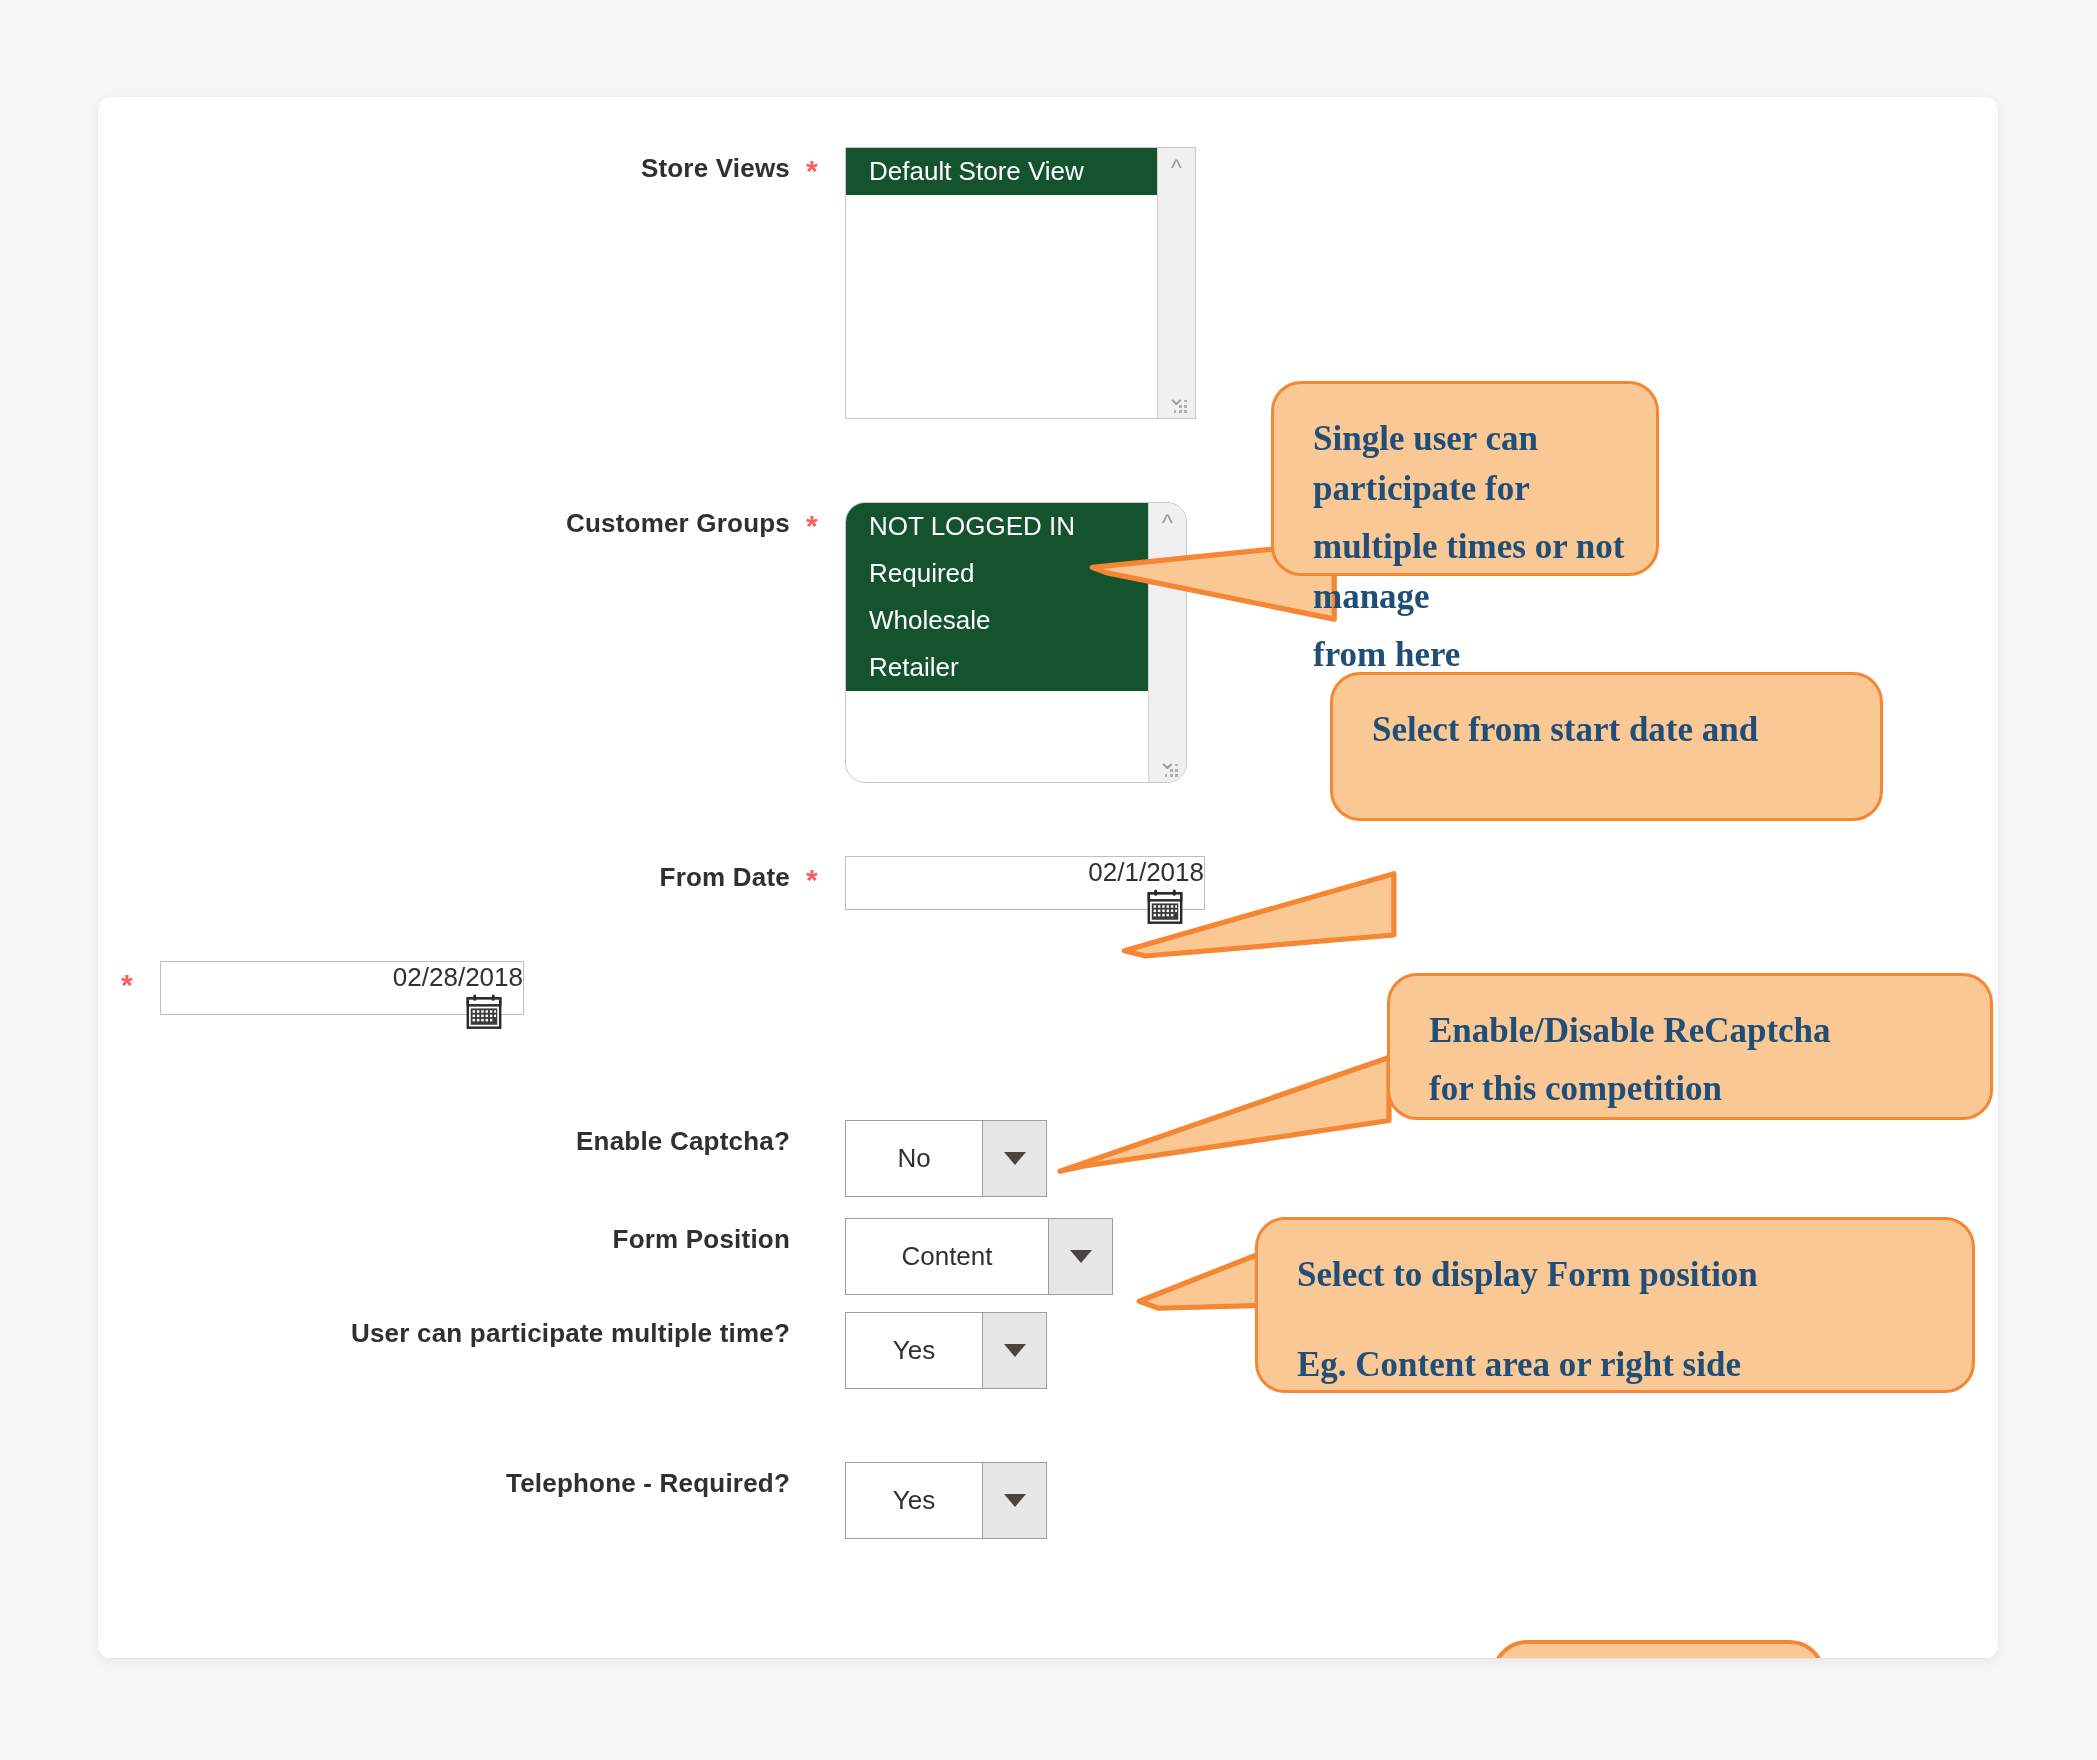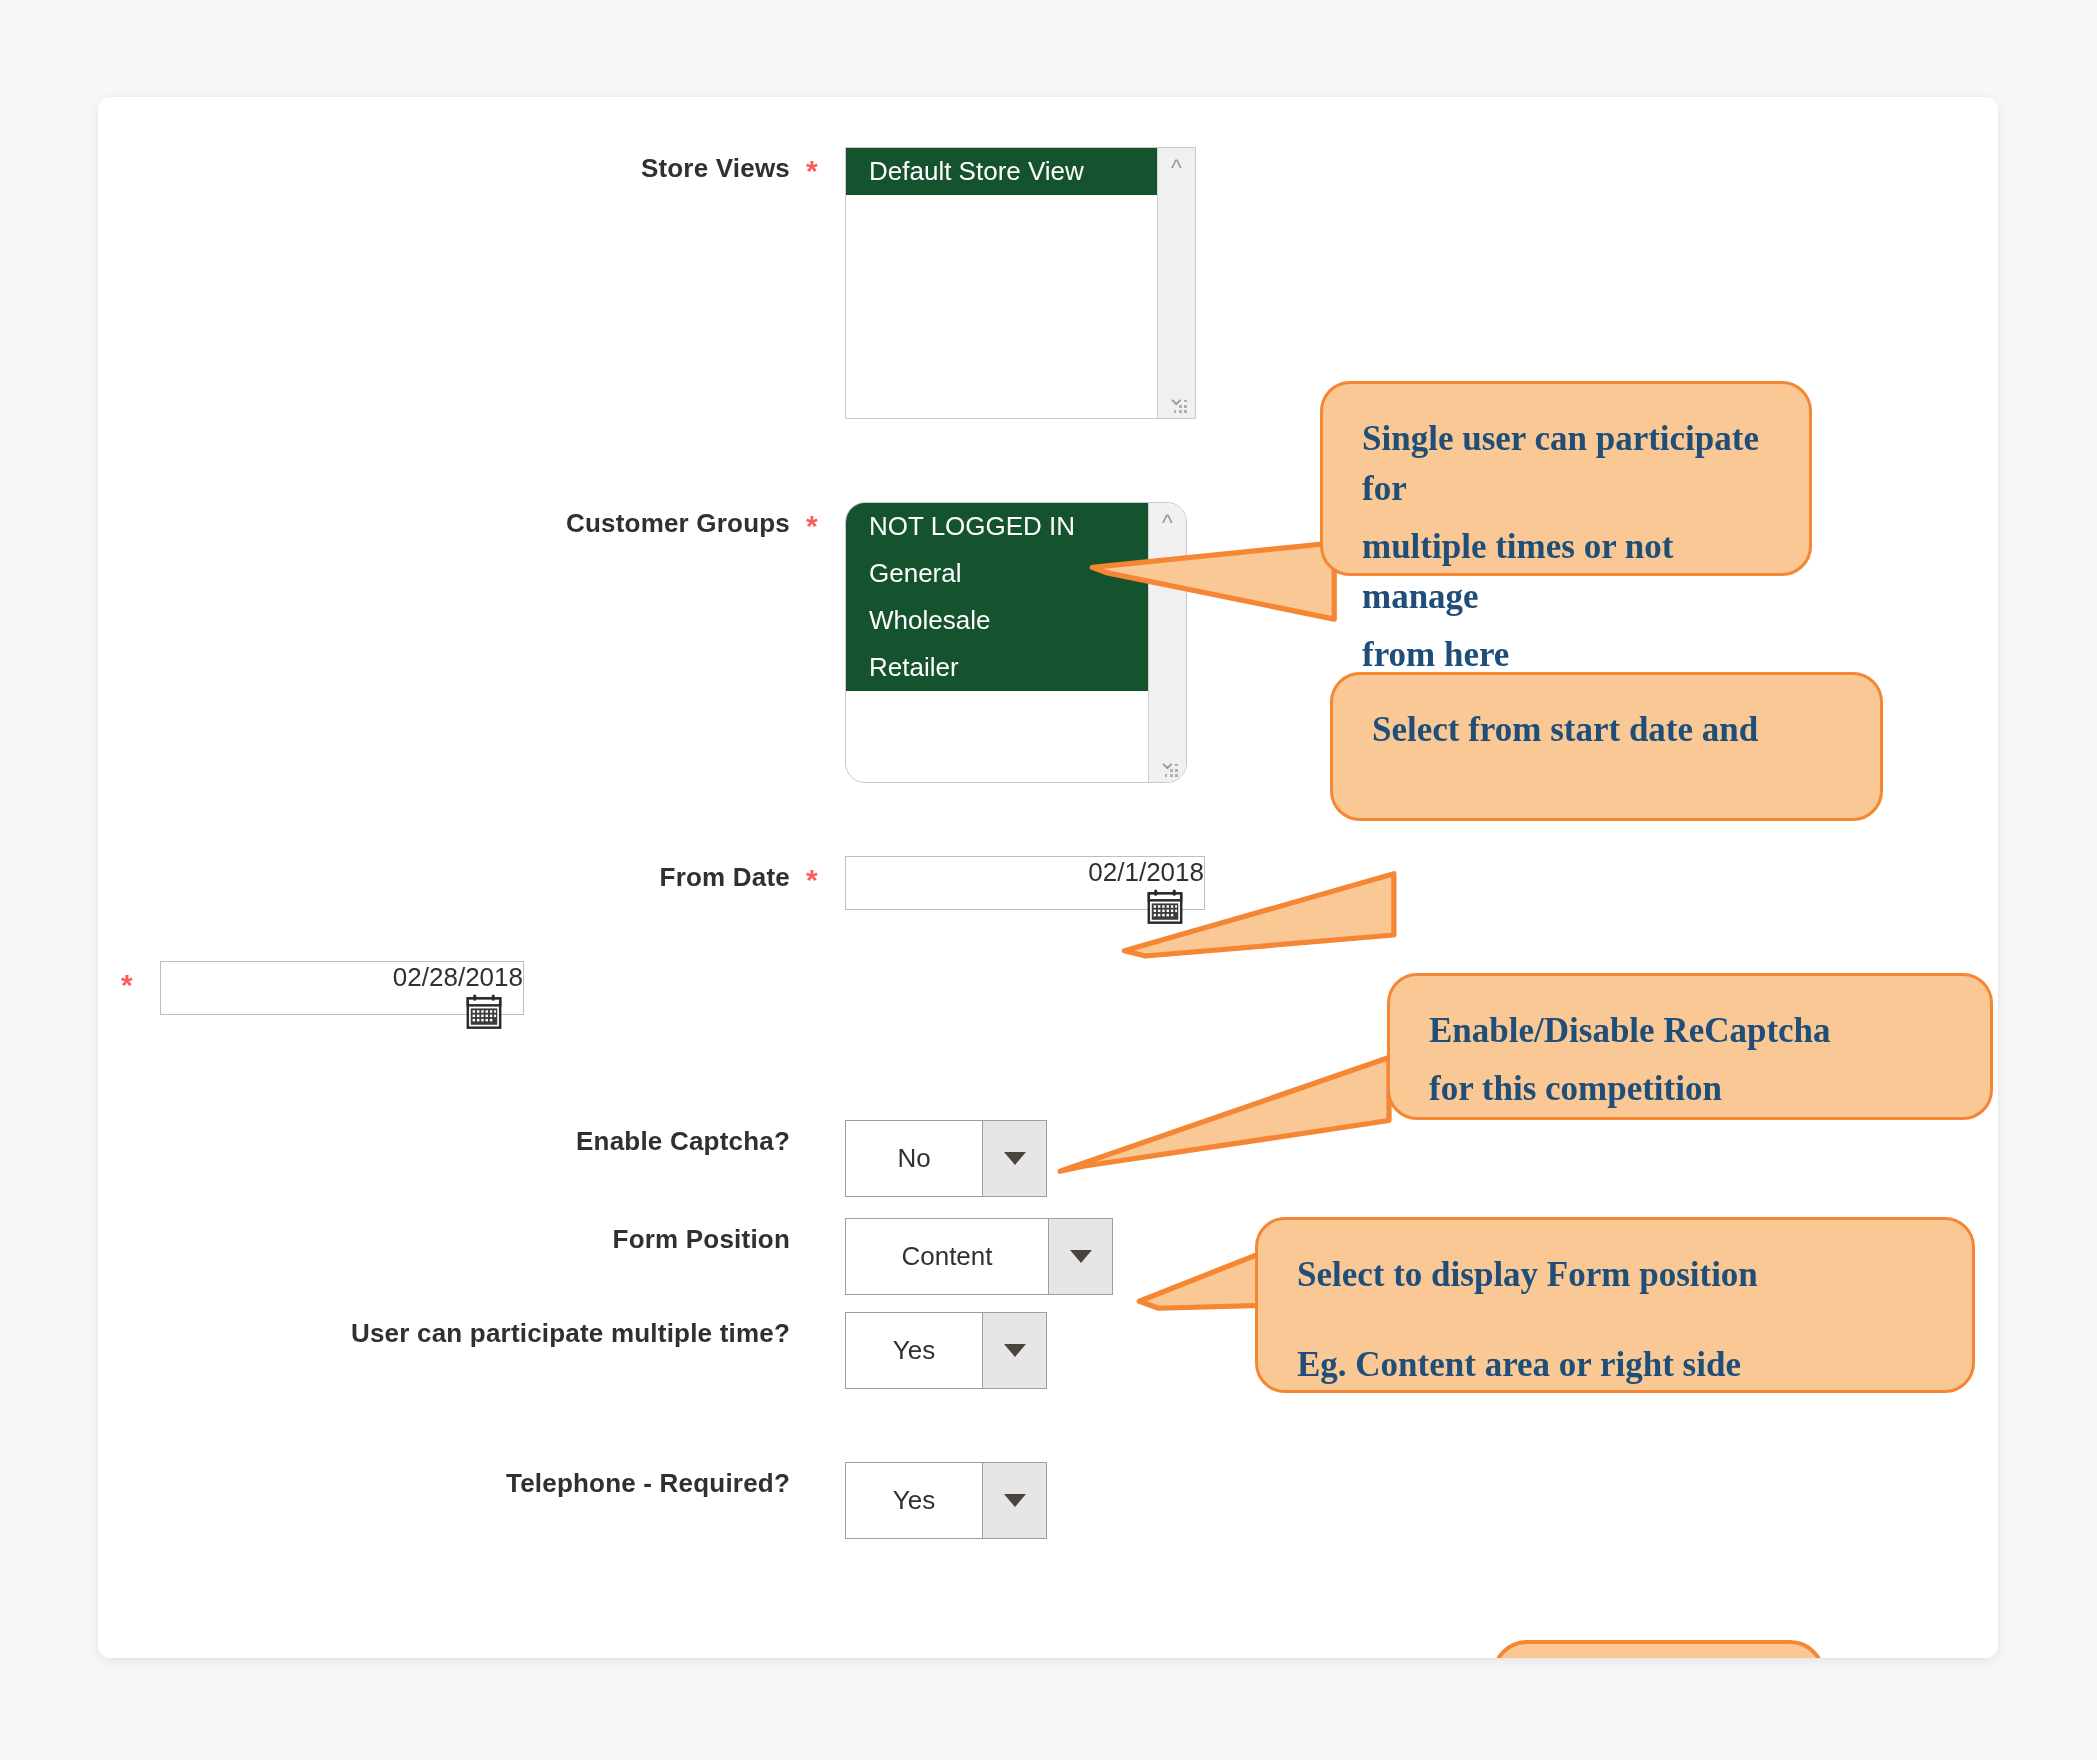--- a/index.html
+++ b/index.html
@@ -240,21 +240,21 @@
     </div>
   </div>
 </div>
 
 <div class="form-row" style="left:105px; top:502px;">
   <div class="field-label">Customer Groups</div>
   <div class="req-star">*</div>
   <div class="multiselect" style="width:342px; height:281px; margin-left:16px;border-radius:20px;">
     <ul class="ms-options">
       <li class="selected">NOT LOGGED IN</li>
-      <li class="selected">General</li>
+      <li class="selected">Required</li>
       <li class="selected">Wholesale</li>
       <li class="selected">Retailer</li>
     </ul>
     <div class="ms-scroll">
       <div class="ms-arrow up">^</div>
       <div class="ms-arrow down">⌄</div>
     </div>
     <div class="ms-resize">
       <i style="left:10.5px; top:0;"></i>
       <i style="left:5.3px;  top:5.3px;"></i>
@@ -386,21 +386,21 @@
 </svg>
 
 <svg class="tail" style="left:1049px; top:1040px; width:351px; height:140px;" viewBox="0 0 400 160">
   <polygon points="12,150 388,20 388,92 40,144" fill="#fac894" stroke="#f58634" stroke-width="6" stroke-linejoin="round"></polygon>
 </svg>
 
 <svg class="tail" style="left:1132px; top:1233px; width:158px; height:105px;" viewBox="0 0 180 120">
   <polygon points="8,78 170,14 170,82 30,86" fill="#fac894" stroke="#f58634" stroke-width="6" stroke-linejoin="round"></polygon>
 </svg>
 
-<div class="callout" id="callout-customer-groups" style="left:1320px; top:381px; width:492px; height:195px;">
+<div class="callout" id="callout-customer-groups" style="left:1271px; top:381px; width:388px; height:195px;">
   <p>Single user can participate for</p>
   <p>multiple times or not manage</p>
   <p>from here</p>
 </div>
 
 <div class="callout" id="callout-dates" style="left:1330px; top:672px; width:553px; height:149px;">
   <p>Select from start date and</p>
 </div>
 
 <div class="callout" id="callout-captcha" style="left:1387px; top:973px; width:606px; height:147px;">

